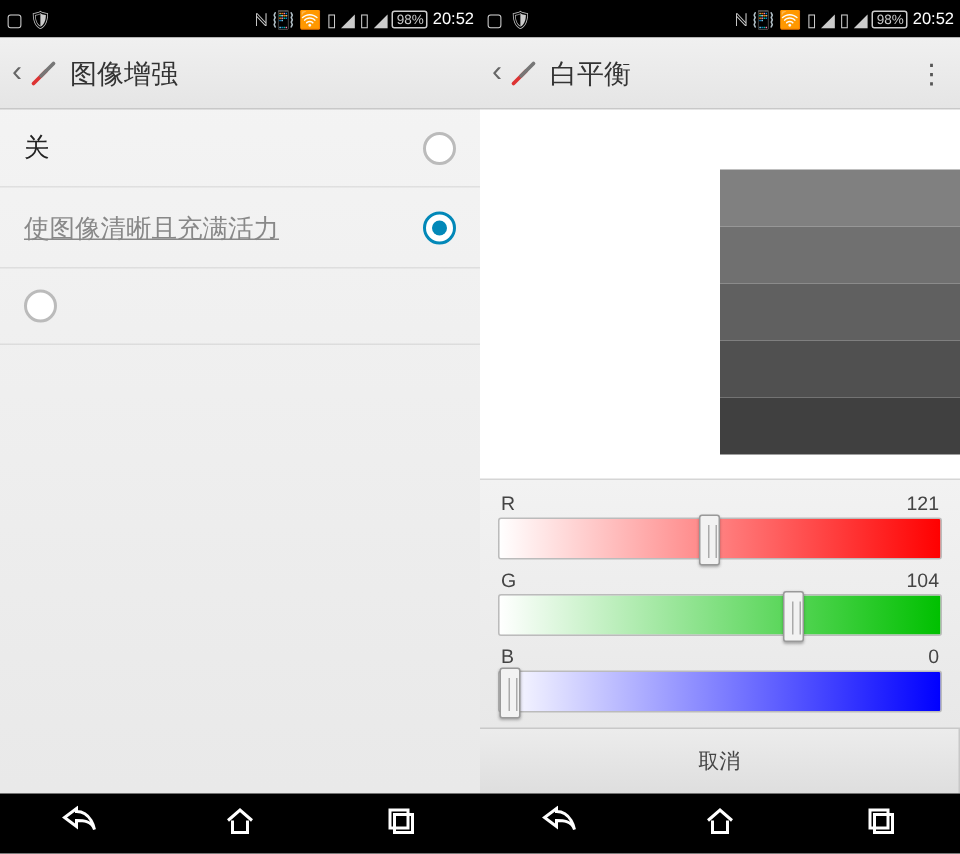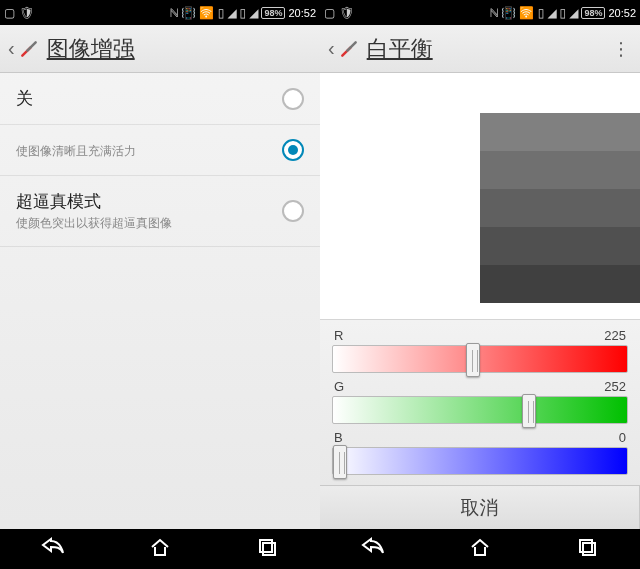--- a/index.html
+++ b/index.html
@@ -2,33 +2,33 @@
 <html><head>
 <meta charset="utf-8">
 <style>
   * { box-sizing: border-box; margin: 0; padding: 0; }
   body { font-family: sans-serif; background: #fff; width: 640px; height: 569px; display: flex; overflow: hidden; }
   .screen { width: 320px; height: 569px; display: flex; flex-direction: column; background: linear-gradient(#f5f5f5,#e8e8e8); position: relative; }
   .status-bar { height: 25px; background: #000; color: #fff; display: flex; align-items: center; padding: 0 4px; font-size: 11px; }
   .status-left { display: flex; gap: 4px; align-items: center; }
   .status-right { margin-left: auto; display: flex; gap: 3px; align-items: center; }
   .st-icon { color: #ccc; font-size: 12px; }
-  .batt-box { border: 1px solid #ccc; border-radius: 2px; padding: 0 2px; font-size: 9px; color: #ccc; font-weight: bold; }
+  .batt-box { border: 1px solid #ccc; border-radius: 2px; padding: 0 2px; font-size: 9px; color: #ccc; }
   .app-bar { height: 48px; background: linear-gradient(#f0f0f0,#e5e5e5); border-bottom: 1px solid #c8c8c8; display: flex; align-items: center; padding: 0 8px; }
   .back-chev { font-size: 20px; color: #666; margin-right: 4px; }
   .tools-icon { width: 20px; height: 20px; margin-right: 8px; position: relative; }
   .tools-icon svg { width: 20px; height: 20px; }
-  .app-title { font-size: 22px; color: #333; font-weight: 400; text-decoration: underline; }
+  .app-title { font-size: 18px; color: #333; font-weight: 400; }
   .overflow { margin-left: auto; font-size: 18px; color: #555; letter-spacing: -2px; padding-right: 4px; }
   .content { flex: 1; overflow: hidden; display: flex; flex-direction: column; }
   
   .opt { padding: 14px 16px; display: flex; align-items: center; border-bottom: 1px solid rgba(0,0,0,0.08); }
   .opt-text { flex: 1; }
   .opt-title { font-size: 17px; color: #222; }
-  .opt-sub { font-size: 12px; color: #888; margin-top: 2px; }
+  .opt-sub { font-size: 17px; color: #888; margin-top: 2px; text-decoration: underline; }
   .radio { width: 22px; height: 22px; border-radius: 50%; border: 2px solid #bbb; background: #fff; position: relative; }
   .radio.selected { border-color: #0288b8; }
   .radio.selected::after { content:""; position:absolute; top:4px; left:4px; width:10px; height:10px; border-radius:50%; background:#0288b8; }
   
   .preview { height: 250px; background: #fff; margin: 0; position: relative; border-bottom: 1px solid #d5d5d5; }
   .gray-stack { position: absolute; right: 0; top: 40px; width: 160px; }
   .g1 { height: 38px; background: #808080; }
   .g2 { height: 38px; background: #707070; }
   .g3 { height: 38px; background: #606060; }
   .g4 { height: 38px; background: #505050; }
@@ -36,21 +36,21 @@
   .sliders { padding: 8px 12px 4px; background: linear-gradient(#f2f2f2,#e8e8e8); }
   .slider-row { margin-bottom: 6px; }
   .slider-head { display: flex; justify-content: space-between; font-size: 13px; color: #444; padding: 0 2px 2px; }
   .track { height: 28px; border: 1px solid #bbb; position: relative; border-radius: 2px; }
   .track-r { background: linear-gradient(to right, #ffffff, #ff0000); }
   .track-g { background: linear-gradient(to right, #ffffff, #00c000); }
   .track-b { background: linear-gradient(to right, #ffffff, #0000ff); }
   .thumb { position: absolute; top: -3px; width: 14px; height: 34px; background: #f2f2f2; border: 1px solid #999; border-radius: 2px; box-shadow: 0 1px 2px rgba(0,0,0,0.3); }
   .thumb::after { content:""; position:absolute; left:5px; top:6px; width:4px; height:22px; border-left:1px solid #aaa; border-right:1px solid #aaa; }
   .btns { display: flex; height: 44px; border-top: 1px solid #c8c8c8; background: linear-gradient(#ececec,#dedede); }
-  .btn { flex: 1; display:flex; align-items:center; justify-content:center; font-size:19px; color:#444; }
+  .btn { flex: 1; display:flex; align-items:center; justify-content:center; font-size:14px; color:#444; }
   .btn:first-child { border-right: 1px solid #c8c8c8; }
   .nav-bar { height: 40px; background: #000; display: flex; align-items:center; justify-content: space-around; }
   .nav-icon { color: #fff; }
   .nav-icon svg { stroke:#fff; fill:none; stroke-width:2; }
 </style>
 </head>
 <body>
 
 <div class="screen">
   <div class="status-bar">
@@ -87,24 +87,20 @@
       </div>
       <div class="radio"></div>
     </div>
     <div class="opt">
       <div class="opt-text">
         <div class="opt-sub">使图像清晰且充满活力</div>
       </div>
       <div class="radio selected"></div>
     </div>
     <div class="opt">
-      <div class="opt-text">
-        <div class="opt-title">超逼真模式</div>
-        <div class="opt-sub">使颜色突出以获得超逼真图像</div>
-      </div>
       <div class="radio"></div>
     </div>
   </div>
   <div class="nav-bar">
     <span class="nav-icon"><svg width="24" height="20" viewBox="0 0 24 20">
           <path d="M14 4 C 4 4 2 16 2 16 C 4 10 10 10 14 10 L14 14 22 8 14 2 Z" transform="scale(-1,1) translate(-24,0)"></path>
         </svg></span>
     <span class="nav-icon"><svg width="24" height="20" viewBox="0 0 24 20">
           <path d="M4 10 L12 3 L20 10 M7 10 V18 H17 V10"></path>
         </svg></span>
@@ -151,30 +147,30 @@
           <div class="g2"></div>
           <div class="g3"></div>
           <div class="g4"></div>
           <div class="g5"></div>
       </div>
     </div>
     <div class="sliders">
       <div class="slider-row">
         <div class="slider-head">
           <span>R</span>
-          <span>225</span>
+          <span>121</span>
         </div>
         <div class="track track-r">
           <div class="thumb" id="thumb-r" style="left: 132.863px;"></div>
         </div>
       </div>
       <div class="slider-row">
         <div class="slider-head">
           <span>G</span>
-          <span>252</span>
+          <span>104</span>
         </div>
         <div class="track track-g">
           <div class="thumb" id="thumb-g" style="left: 188.863px;"></div>
         </div>
       </div>
       <div class="slider-row">
         <div class="slider-head">
           <span>B</span>
           <span>0</span>
         </div>

